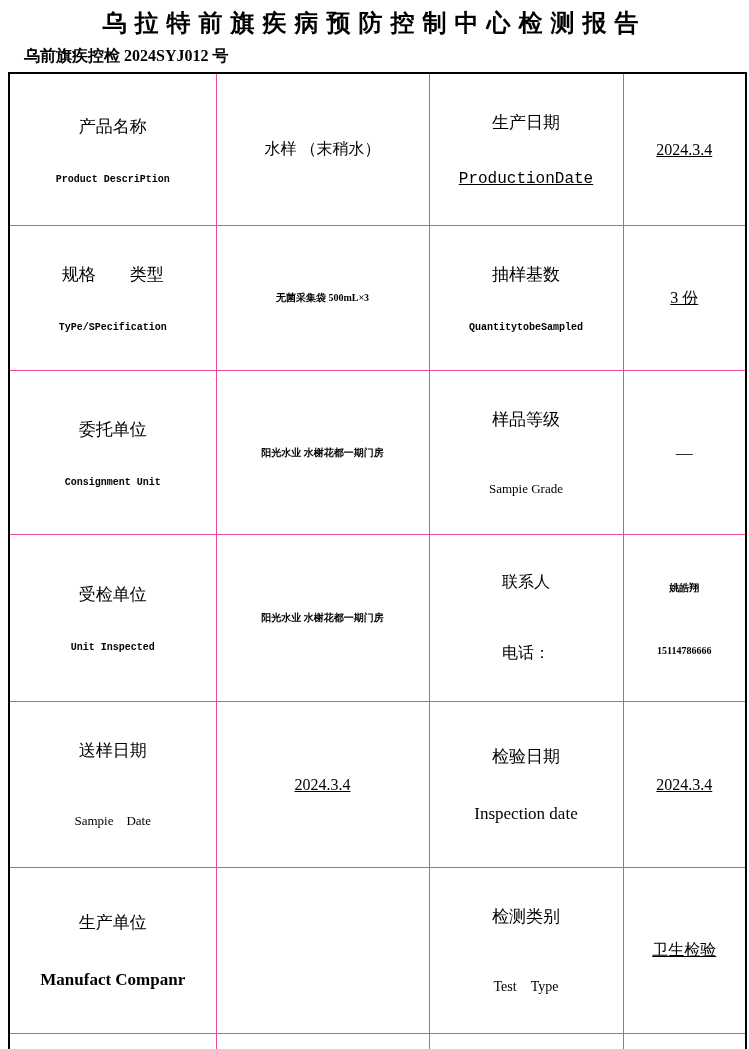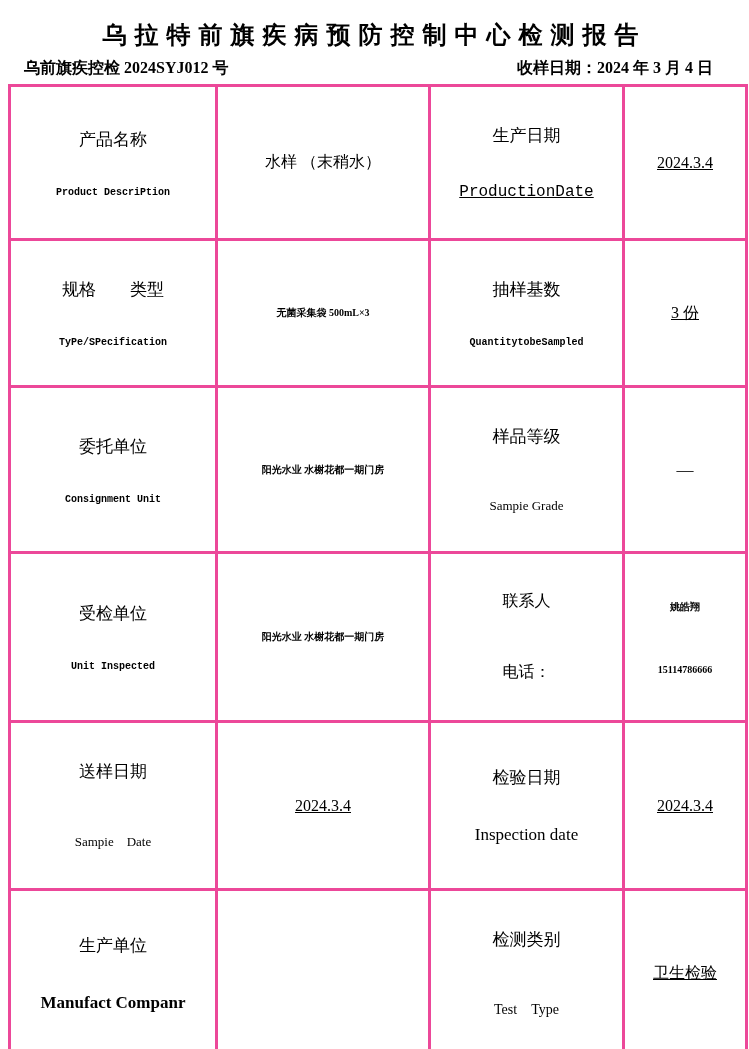--- a/index.html
+++ b/index.html
@@ -8,58 +8,56 @@
     background:#ffffff; color:#000000;
     font-family:"Liberation Serif","DejaVu Serif",serif;
     overflow:hidden;
   }
   .title {
     text-align:center;
     font-size:24px; font-weight:bold;
     letter-spacing:8px;
     padding-top:7px;
     white-space:nowrap;
-    margin-top:12px;
   }
   .doc-header {
     display:flex; justify-content:space-between; align-items:flex-start;
     font-size:16px; font-weight:bold;
     margin:7px 36px 5px 24px;
     white-space:pre-wrap;
   }
   table.report {
     border-collapse:collapse;
     table-layout:fixed;
     margin-left:8px;
     width:737px;
     border:2px solid #000;
   }
   td {
-    border:3px solid #ec4899;
+    border:1px solid #ec4899;
     text-align:center; vertical-align:middle;
     padding:1px 3px;
     overflow:hidden;
     white-space:pre-wrap;
   }
   .zh   { font-size:17px; }
   .zh16 { font-size:16px; }
   .en-mono  { font-family:"Liberation Mono","DejaVu Sans Mono",monospace; }
   .en-serif { font-family:"Liberation Serif","DejaVu Serif",serif; } .s13{font-size:13px;} .s14{font-size:14px;}
   .s15{font-size:10px;font-weight:bold;} .s16{font-size:16px;text-decoration:underline;} .s17{font-size:17px;}
   .bold{font-weight:bold;}
   .mt2{margin-top:14px;}
 </style>
 </head>
 <body>
 
 <div class="title">乌拉特前旗疾病预防控制中心检测报告</div>
 
 <div class="doc-header">
   <span>乌前旗疾控检 2024SYJ012 号</span>
-  <span>收样日期：2024 年 3 月 4 日</span>
 </div>
 
 <table class="report">
   <colgroup>
     <col style="width:207px">
       <col style="width:213px">
       <col style="width:194px">
       <col style="width:123px">
   </colgroup>
 

